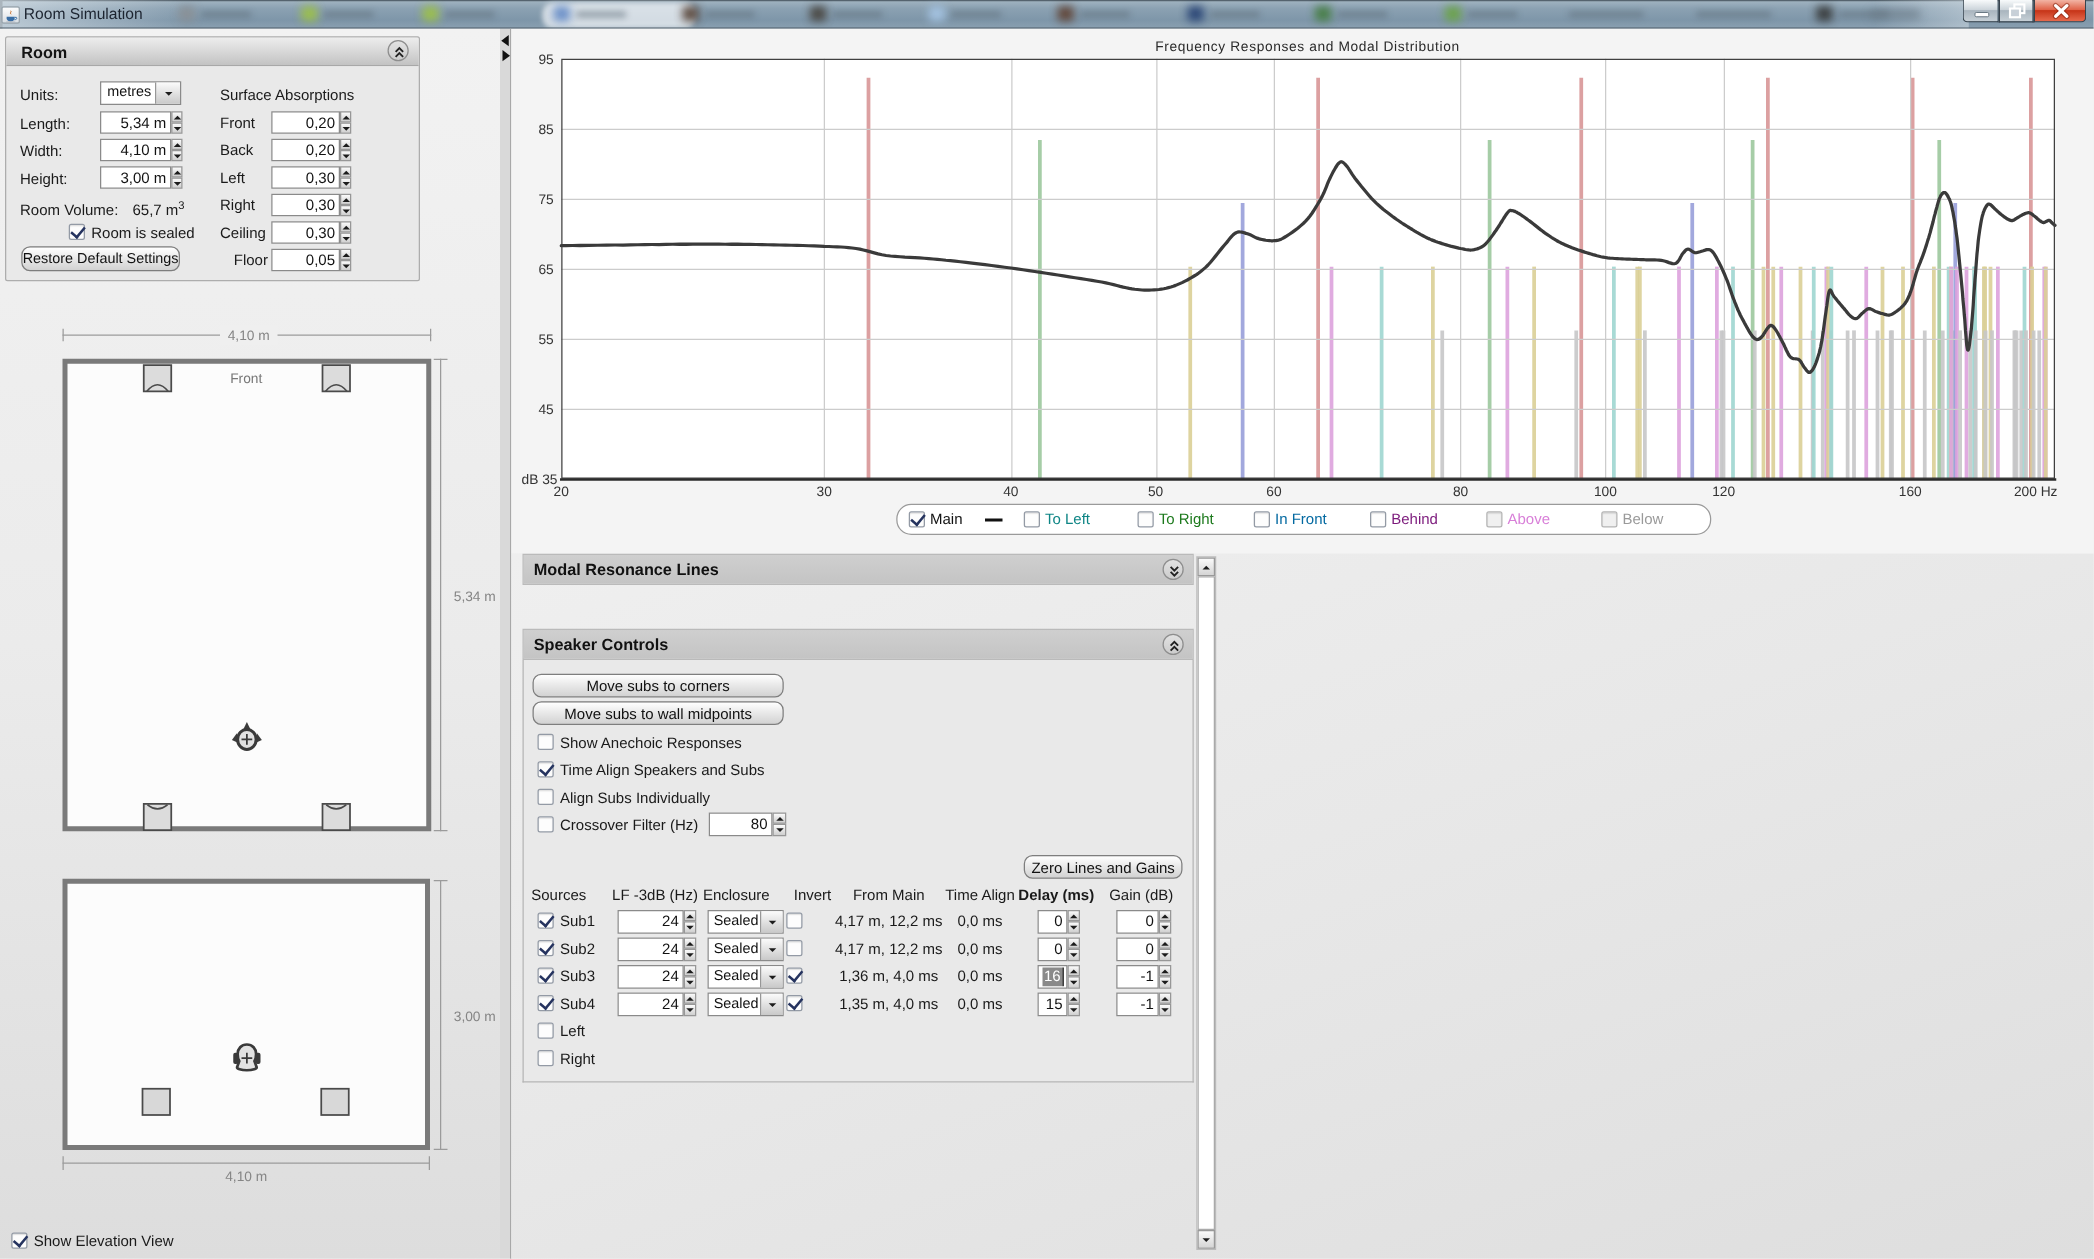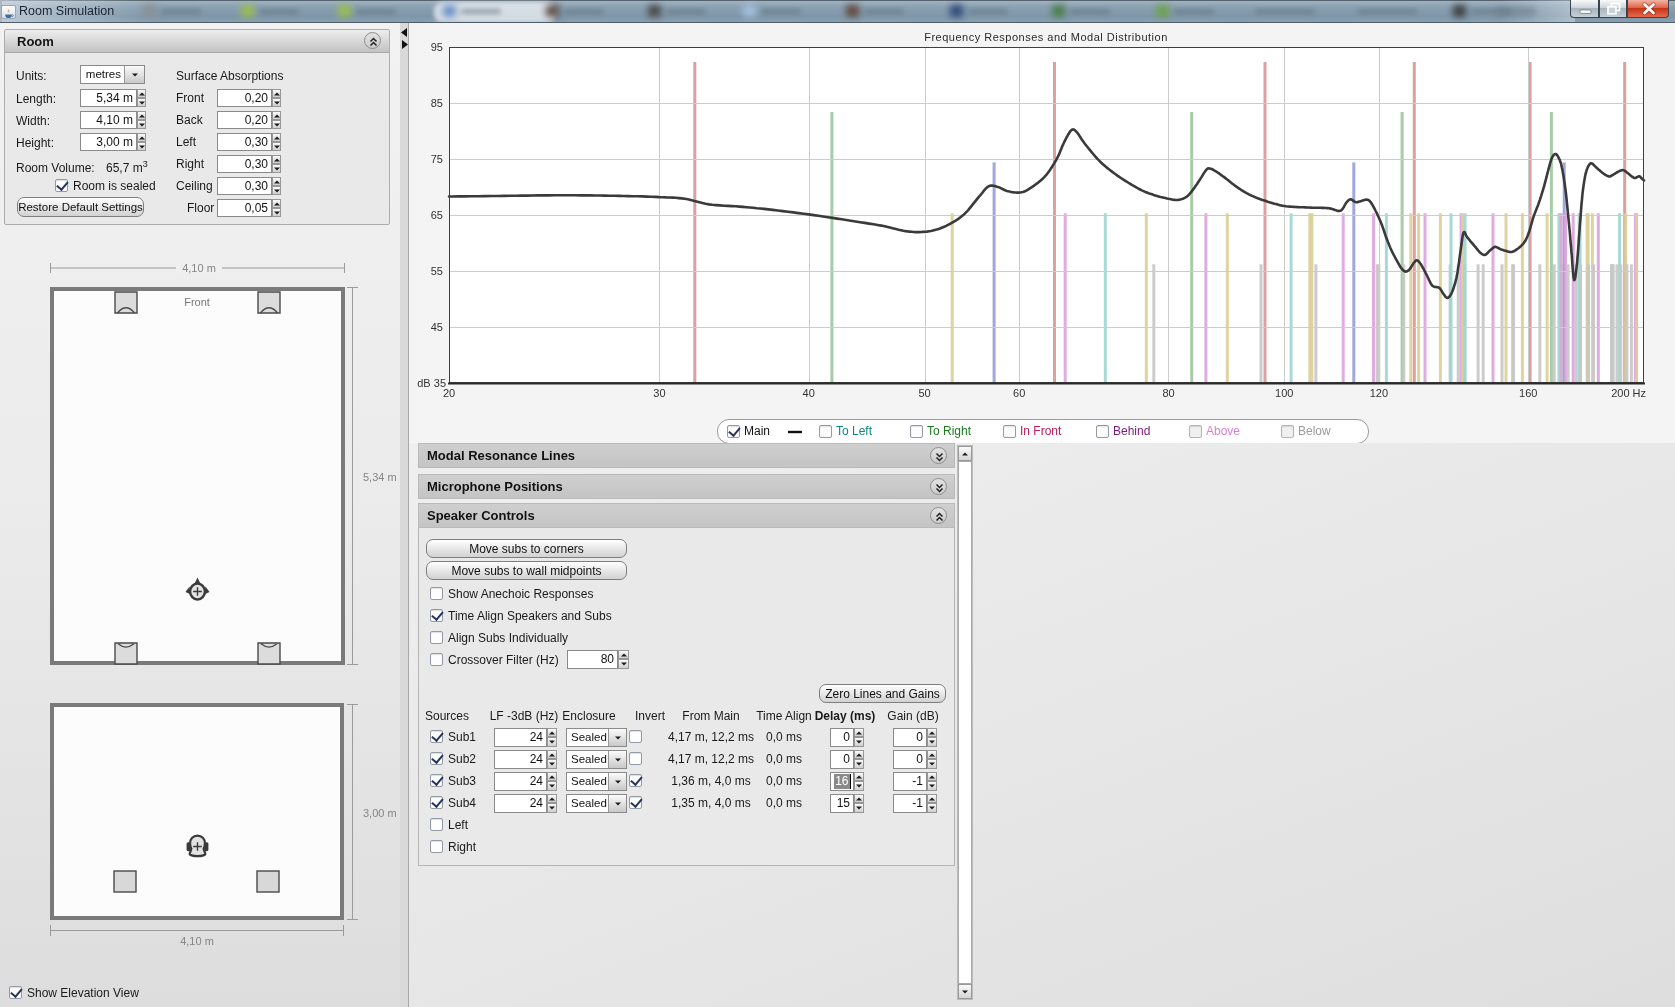--- a/index.html
+++ b/index.html
@@ -7,21 +7,21 @@
 #tbar{position:absolute;left:0;top:0;width:1675px;height:23px;background:linear-gradient(180deg,#a3b5c2 0%,#8ba1b2 30%,#7e96a9 70%,#8aa0b1 100%);overflow:hidden;}
 #tbar .blob{position:absolute;filter:blur(3.5px);border-radius:2px;}
 #tbar .txtb{position:absolute;top:9px;height:5px;filter:blur(2.5px);background:#5e6d79;border-radius:2px;opacity:.55;}
 #ticon{position:absolute;left:1px;top:5px;width:15px;height:14px;background:linear-gradient(180deg,#fdfdfd,#d9dee3);border:1px solid #9aa5ad;border-radius:2px;}
 #ttext{position:absolute;left:19px;top:4px;font-size:12.5px;color:#1c2430;}
 #wbtns{position:absolute;right:6px;top:0;width:99px;height:18px;}
 .wb{position:absolute;top:0;height:18px;border:1px solid #38444e;border-top:none;background:linear-gradient(180deg,#f8fafb 0%,#cdd5db 45%,#a9b5be 50%,#c6cfd6 100%);}
 .wb.close{background:linear-gradient(180deg,#f2b4a4 0%,#e0644a 45%,#c63418 50%,#e66a4e 100%);}
 #lpane{position:absolute;left:0;top:23px;width:400px;height:984px;background:linear-gradient(180deg,#f2f2f2 0%,#ebebeb 50%,#dddddd 100%);}
 #divider{position:absolute;left:400px;top:23px;width:9px;height:984px;background:#d9d9d9;border-right:1px solid #a8a8a8;}
-#roompanel{position:absolute;left:4px;top:6px;width:386px;height:196px;background:#e9e9e9;border:1px solid #adadad;border-radius:2px;}
+#roompanel{position:absolute;left:4px;top:6px;width:332px;height:196px;background:#e9e9e9;border:1px solid #adadad;border-radius:2px;}
 #roomhdr{position:absolute;left:0;top:0;width:100%;height:23px;background:linear-gradient(180deg,#ededed 0%,#d6d6d6 55%,#c3c3c3 100%);border-bottom:1px solid #a8a8a8;border-radius:2px 2px 0 0;}
 .hdrtxt{position:absolute;left:12px;top:4px;font-weight:bold;font-size:13px;color:#141414;}
 .chev{position:absolute;width:17px;height:17px;border:1px solid #8e8e8e;border-radius:50%;background:linear-gradient(180deg,#e2e2e2,#cccccc);}
 .chev svg{position:absolute;left:1.5px;top:1.5px;}
 .lbl{position:absolute;font-size:12px;color:#1a1a1a;white-space:nowrap;}
 .fld{position:absolute;background:#fff;border:1px solid #8a8a8a;font-size:12px;color:#111;text-align:right;line-height:16px;padding-right:3px;}
 .spb{position:absolute;background:linear-gradient(180deg,#fbfbfb,#cfcfcf);border:1px solid #979797;}
 .tu,.td{position:absolute;left:50%;top:50%;width:0;height:0;border-left:3.2px solid transparent;border-right:3.2px solid transparent;}
 .tu{border-bottom:3.8px solid #1c1c1c;transform:translate(-50%,-50%);}
 .td{border-top:3.8px solid #1c1c1c;transform:translate(-50%,-50%);}
@@ -31,21 +31,21 @@
 .cbx{position:absolute;background:#fdfdfd;border:1px solid #939aa5;border-radius:2px;box-shadow:inset 0 1px 1px rgba(0,0,0,.12);}
 .cbx.chk::after{content:'';position:absolute;left:3px;top:-1px;width:4.5px;height:9px;border:solid #25335f;border-width:0 2.2px 2.2px 0;transform:rotate(40deg);}
 .cbx.gray{border-color:#b4b4b4;background:#f0f0f0;}
 .btn{position:absolute;background:linear-gradient(180deg,#ffffff 0%,#eaeaea 45%,#d2d2d2 100%);border:1px solid #7e7e7e;border-radius:7px;font-size:11.5px;color:#111;text-align:center;white-space:nowrap;}
 #cpane{position:absolute;left:409px;top:23px;width:1266px;height:420px;background:#f4f4f4;}
 #bpane{position:absolute;left:409px;top:443px;width:1266px;height:564px;background:linear-gradient(160deg,#efefef 0%,#e8e8e8 45%,#dedede 100%);}
 .shdr{position:absolute;left:9px;width:537px;height:25px;background:linear-gradient(180deg,#cfcfcf 0%,#c4c4c4 100%);border:1px solid #bababa;}
 .shdr .t{position:absolute;left:8px;top:4px;font-weight:bold;font-size:13px;color:#111;}
 #scbody{position:absolute;left:9px;top:85px;width:537px;height:338px;background:#e9e9e9;border:1px solid #b5b5b5;border-top:none;}
 .legtxt{font-size:12px;position:absolute;top:4px;white-space:nowrap;}
-#legend{position:absolute;left:308px;top:380px;width:652px;height:25px;background:#fff;border:1px solid #9a9a9a;border-radius:12px;margin-top:16px;}
+#legend{position:absolute;left:308px;top:380px;width:652px;height:25px;background:#fff;border:1px solid #9a9a9a;border-radius:12px;}
 #sbar{position:absolute;left:548px;top:2px;width:16px;height:555px;background:#f2f2f2;border:1px solid #bbb;}
 .sbtn{position:absolute;left:0px;width:14px;height:15px;background:linear-gradient(180deg,#fafafa,#d5d5d5);border:1px solid #999;}
 #sthumb{position:absolute;left:0px;top:15px;width:14px;height:523px;background:#fff;border:1px solid #aaa;}
 </style></head><body>
 <div id="win">
     <div id="tbar">
       <div style="position:absolute;left:0;top:0;width:1675px;height:1px;background:#55636e;"></div>
       <div style="position:absolute;left:0;top:0;width:2px;height:23px;background:#5d6c78;"></div>
       <div style="position:absolute;left:0;top:0;width:150px;height:23px;background:linear-gradient(90deg,rgba(235,242,247,.55),rgba(235,242,247,0));"></div>
       <div style="position:absolute;left:1500px;top:0;width:75px;height:23px;background:linear-gradient(90deg,rgba(235,242,247,0),rgba(235,242,247,.4));"></div>
@@ -384,49 +384,41 @@
         </g>
 </svg>
       <div id="legend">
         <span class="cbx chk" style="left:9px;top:5px;width:13px;height:13px;"></span>
         <span class="legtxt" style="left:26px;color:#111">Main</span>
         <span class="cbx" style="left:101px;top:5px;width:13px;height:13px;"></span>
         <span class="legtxt" style="left:118px;color:#0e8585">To Left</span>
         <span class="cbx" style="left:192px;top:5px;width:13px;height:13px;"></span>
         <span class="legtxt" style="left:209px;color:#1d7a1d">To Right</span>
         <span class="cbx" style="left:285px;top:5px;width:13px;height:13px;"></span>
-        <span class="legtxt" style="left:302px;color:#be185d">In Front</span>
+        <span class="legtxt" style="left:302px;color:#0369a1">In Front</span>
         <span class="cbx" style="left:378px;top:5px;width:13px;height:13px;"></span>
         <span class="legtxt" style="left:395px;color:#7c1a7c">Behind</span>
         <span class="cbx gray" style="left:471px;top:5px;width:13px;height:13px;"></span>
         <span class="legtxt" style="left:488px;color:#d87fd8">Above</span>
         <span class="cbx gray" style="left:563px;top:5px;width:13px;height:13px;"></span>
         <span class="legtxt" style="left:580px;color:#9a9a9a">Below</span>
         <svg style="position:absolute;left:68px;top:3px;" width="34" height="18">
           <line x1="2" y1="9" x2="16" y2="9" stroke="#111" stroke-width="2.4"></line>
         </svg>
       </div>
     </div>
     <div id="bpane">
       <div class="shdr" style="top:0px;">
         <span class="t">Modal Resonance Lines</span>
         <span class="chev" style="right:7px;top:3px;">
           <svg width="13" height="13" viewBox="0 0 13 13">
             <path d="M3.5 3.5 L6.5 6.5 L9.5 3.5 M3.5 7.5 L6.5 10.5 L9.5 7.5" stroke="#222" stroke-width="1.5" fill="none"></path>
           </svg>
         </span>
       </div>
-      <div class="shdr" style="top:31px;">
-        <span class="t">Microphone Positions</span>
-        <span class="chev" style="right:7px;top:3px;">
-          <svg width="13" height="13" viewBox="0 0 13 13">
-            <path d="M3.5 3.5 L6.5 6.5 L9.5 3.5 M3.5 7.5 L6.5 10.5 L9.5 7.5" stroke="#222" stroke-width="1.5" fill="none"></path>
-          </svg>
-        </span>
-      </div>
       <div class="shdr" style="top:60px;">
         <span class="t">Speaker Controls</span>
         <span class="chev" style="right:7px;top:3px;">
           <svg width="13" height="13" viewBox="0 0 13 13">
             <path d="M3.5 6.5 L6.5 3.5 L9.5 6.5 M3.5 10.5 L6.5 7.5 L9.5 10.5" stroke="#222" stroke-width="1.5" fill="none"></path>
           </svg>
         </span>
       </div>
       <div id="scbody">
         <div class="btn" style="left:7px;top:11px;width:201px;height:19px;line-height:18px;font-size:12px;">Move subs to corners</div>

